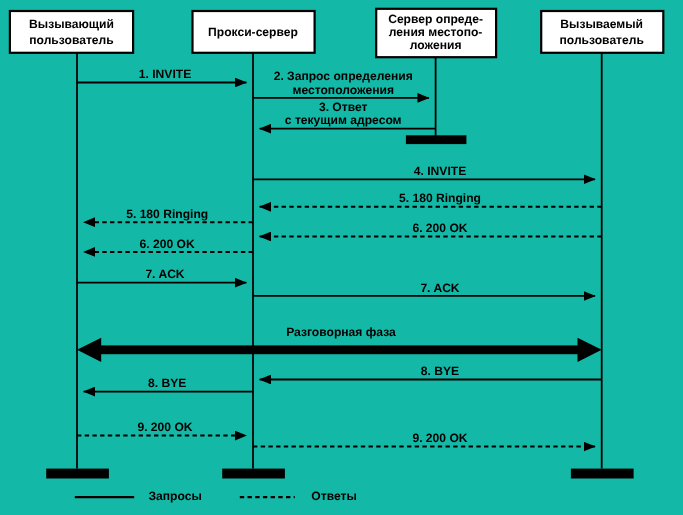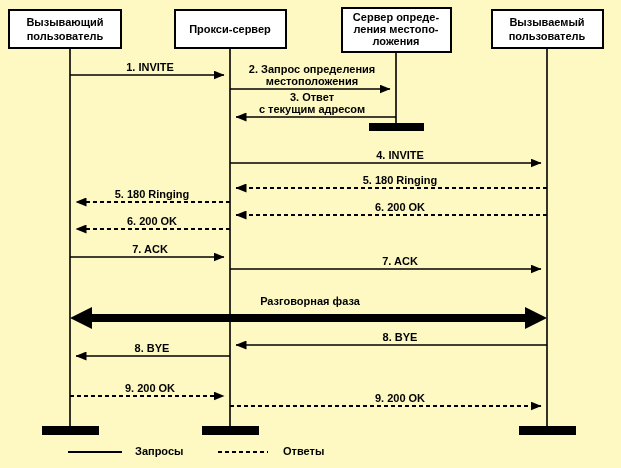--- a/index.html
+++ b/index.html
@@ -4,21 +4,21 @@
 <style>
   html, body {
     margin: 0;
     padding: 0;
     background: #ffffff;
   }
   #canvas {
     position: relative;
     width: 621px;
     height: 468px;
-    background: #fef9c3;
+    background: #14b8a6;
     font-family: "Liberation Sans", sans-serif;
     overflow: hidden;
   }
   svg.diagram {
     position: absolute;
     left: 0;
     top: 0;
     width: 621px;
     height: 468px;
   }

